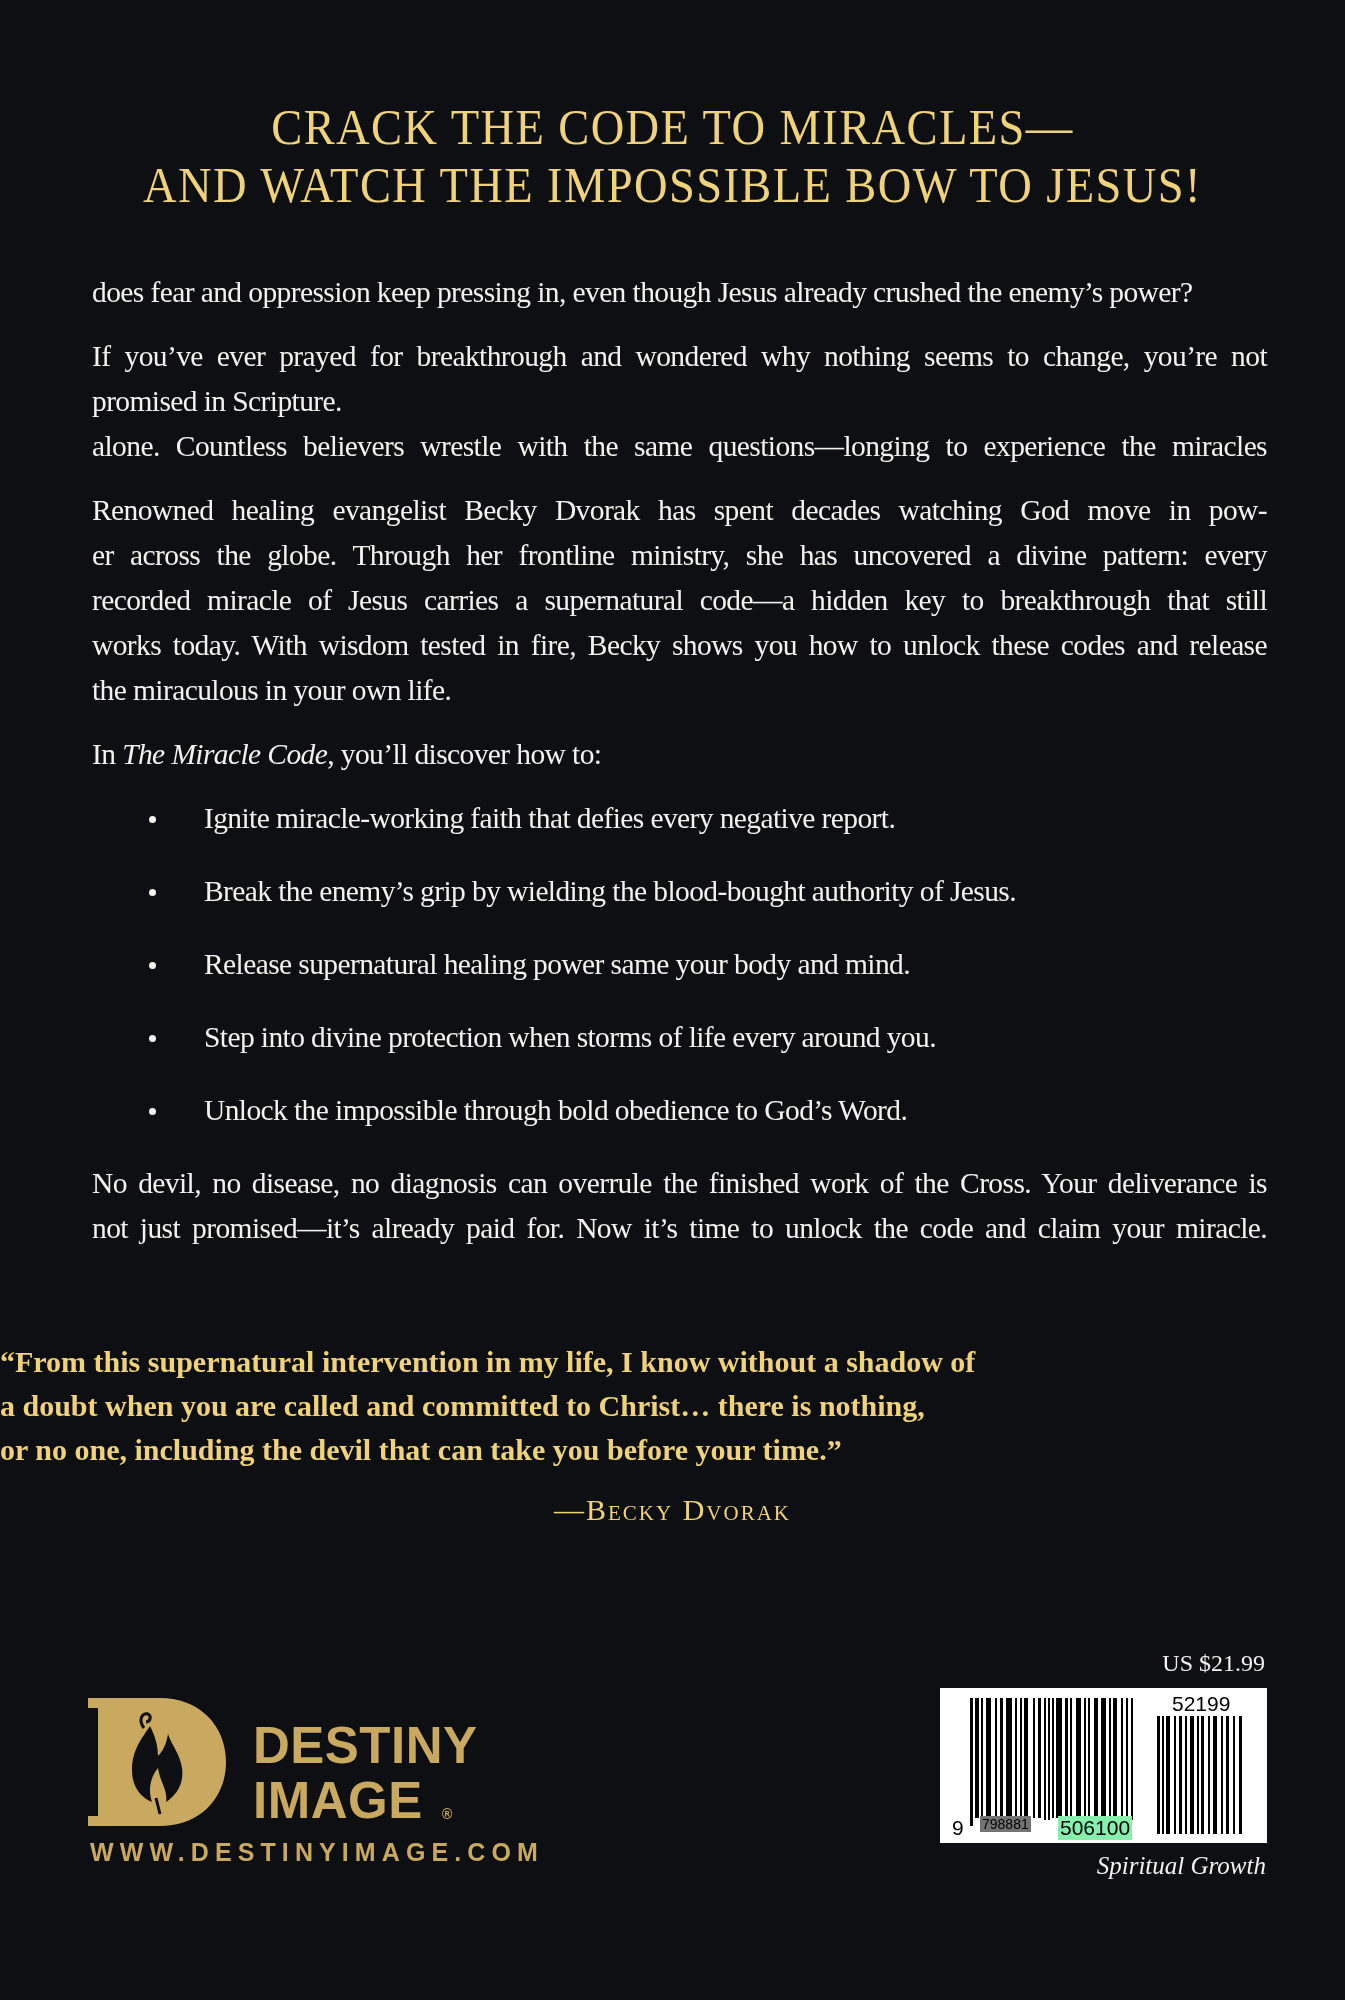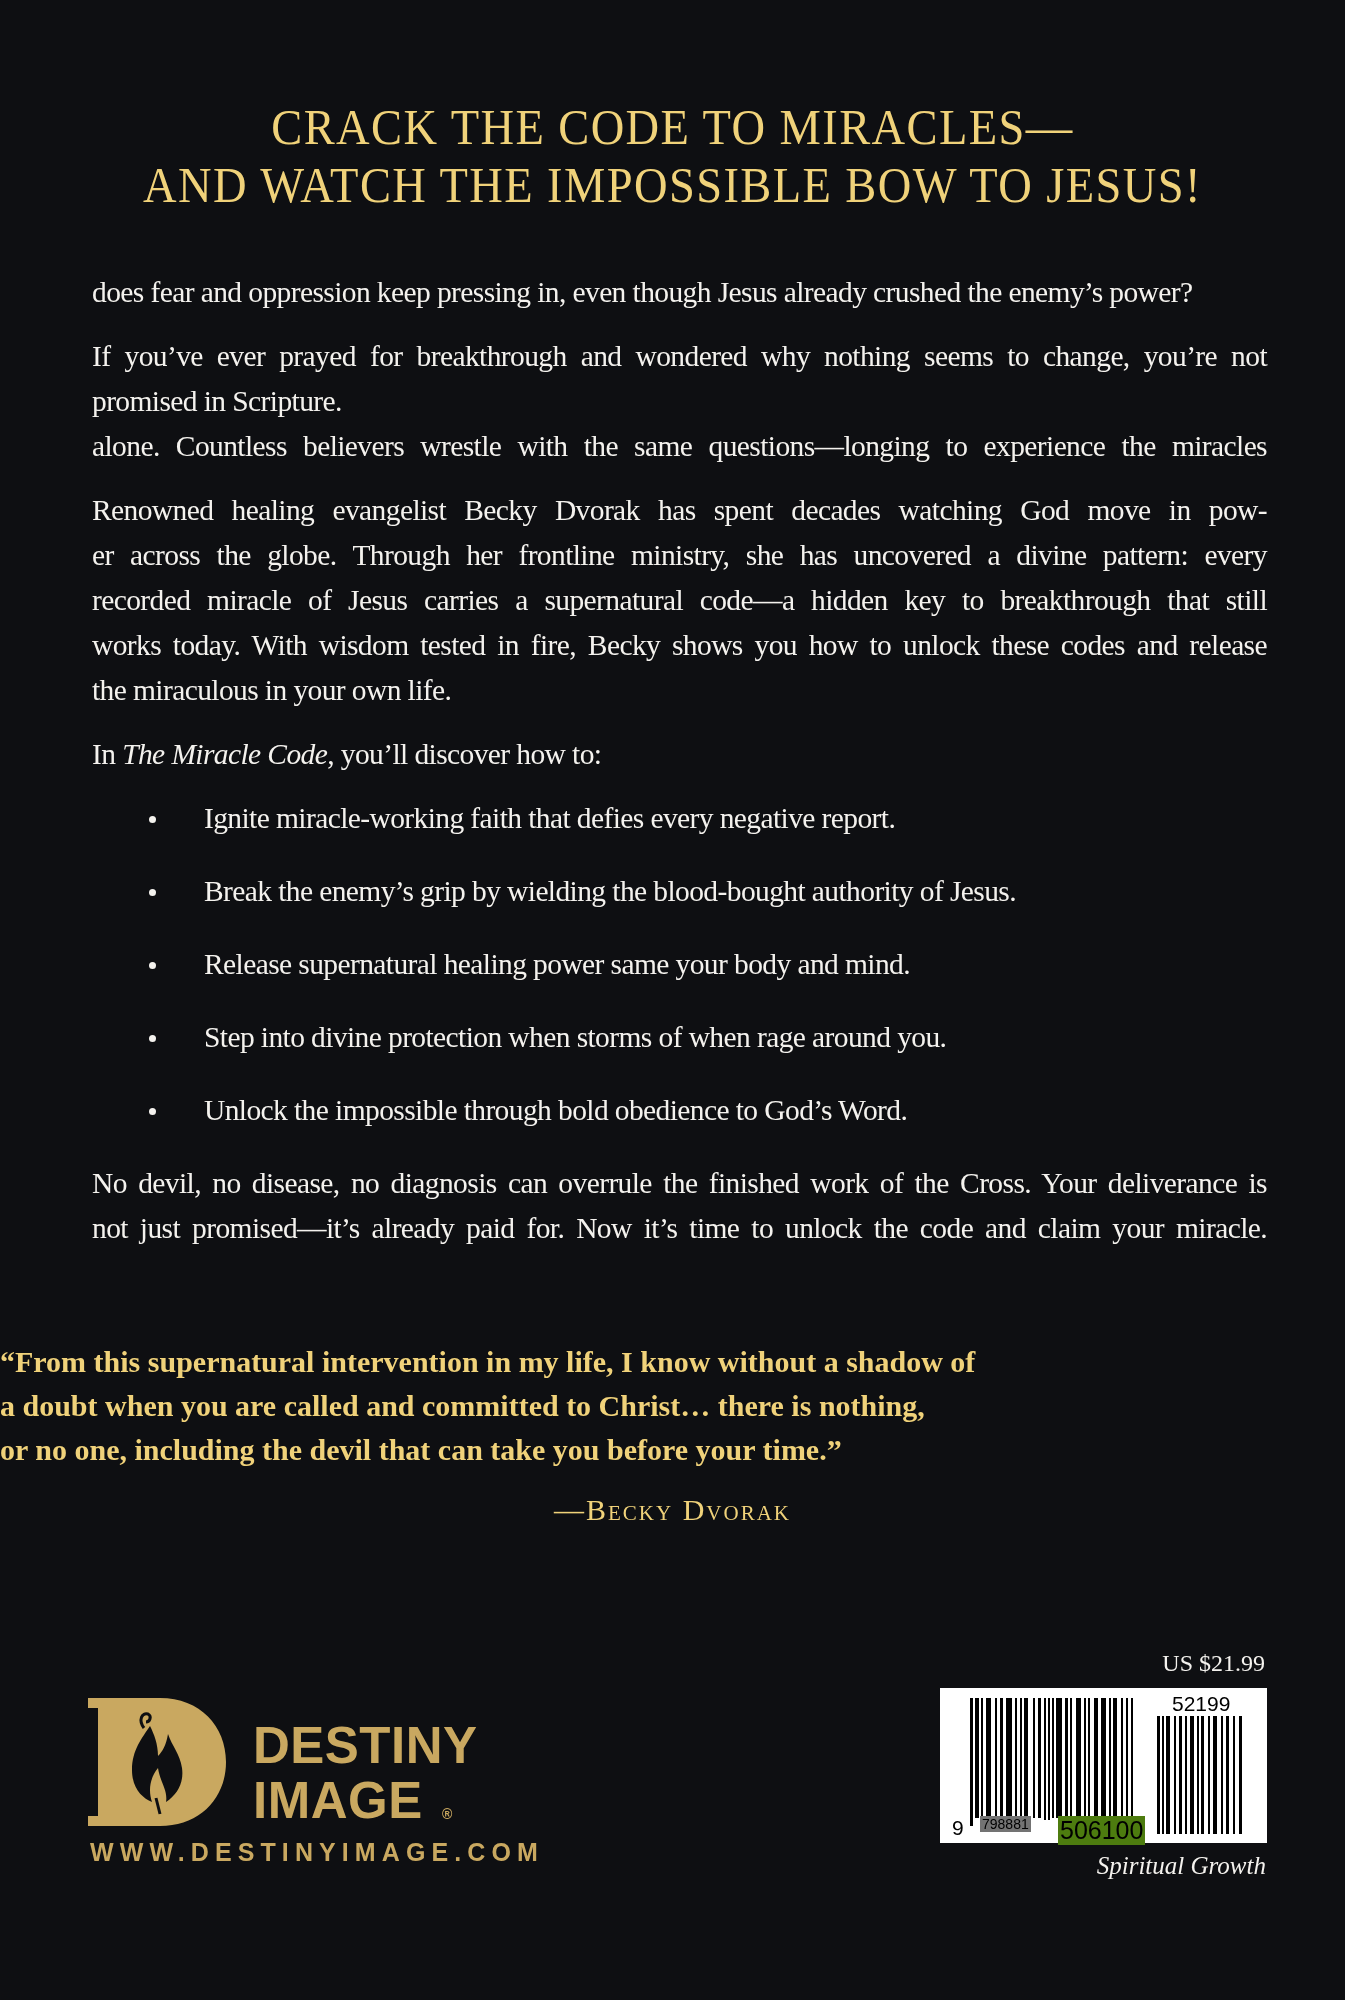--- a/index.html
+++ b/index.html
@@ -98,21 +98,21 @@
     <span class="line">works today. With wisdom tested in fire, Becky shows you how to unlock these codes and release</span>
     <span class="line last">the miraculous in your own life.</span>
   </p>
   <p>
     <span>In </span><span class="intro-em">The Miracle Code</span><span>, you’ll discover how to:</span>
   </p>
   <ul class="bullets">
     <li><span class="dot"></span><span>Ignite miracle-working faith that defies every negative report.</span></li>
     <li><span class="dot"></span><span>Break the enemy’s grip by wielding the blood-bought authority of Jesus.</span></li>
     <li><span class="dot"></span><span>Release supernatural healing power same your body and mind.</span></li>
-    <li><span class="dot"></span><span>Step into divine protection when storms of when rage around you.</span></li>
+    <li><span class="dot"></span><span>Step into divine protection when storms of life every around you.</span></li>
     <li><span class="dot"></span><span>Unlock the impossible through bold obedience to God’s Word.</span></li>
   </ul>
   <p class="closing">
     <span class="line">No devil, no disease, no diagnosis can overrule the finished work of the Cross. Your deliverance is</span>
     <span class="line">not just promised—it’s already paid for. Now it’s time to unlock the code and claim your miracle.</span>
   </p>
 </div>
 
 <div class="quote">
   <div>“From this supernatural intervention in my life, I know without a shadow of</div>
@@ -182,17 +182,17 @@
         <rect x="273" y="28" width="4" height="118"></rect>
         <rect x="281" y="28" width="2" height="118"></rect>
       <rect x="286" y="28" width="3" height="118"></rect>
         <rect x="293" y="28" width="2" height="118"></rect>
         <rect x="299" y="28" width="3" height="118"></rect>
       <rect x="36" y="132" width="160" height="22" fill="#fff"></rect>
     </g>
   </svg>
   <span style="position:absolute;left:12px;top:128px;font-family:'Liberation Sans',sans-serif;font-size:21px;color:#000;">9</span>
   <span style="position:absolute;left:40px;top:128px;font-family:Liberation Sans, sans-serif;font-size:14px;color:#000;background:#737373;padding:0 2px;">798881</span>
-  <span style="position:absolute;left:118px;top:128px;font-family:'Liberation Sans',sans-serif;font-size:25px;color:#000;background:#4d7c0f;padding:0 2px;">506100</span>
+  <span style="position:absolute;left:118px;top:128px;font-family:'Liberation Sans',sans-serif;font-size:21px;color:#000;background:#86efac;padding:0 2px;">506100</span>
   <span style="position:absolute;left:232px;top:4px;font-family:'Liberation Sans',sans-serif;font-size:21px;color:#000;">52199</span>
 </div>
 
 <div class="category">Spiritual Growth</div>
 
 </body></html>

